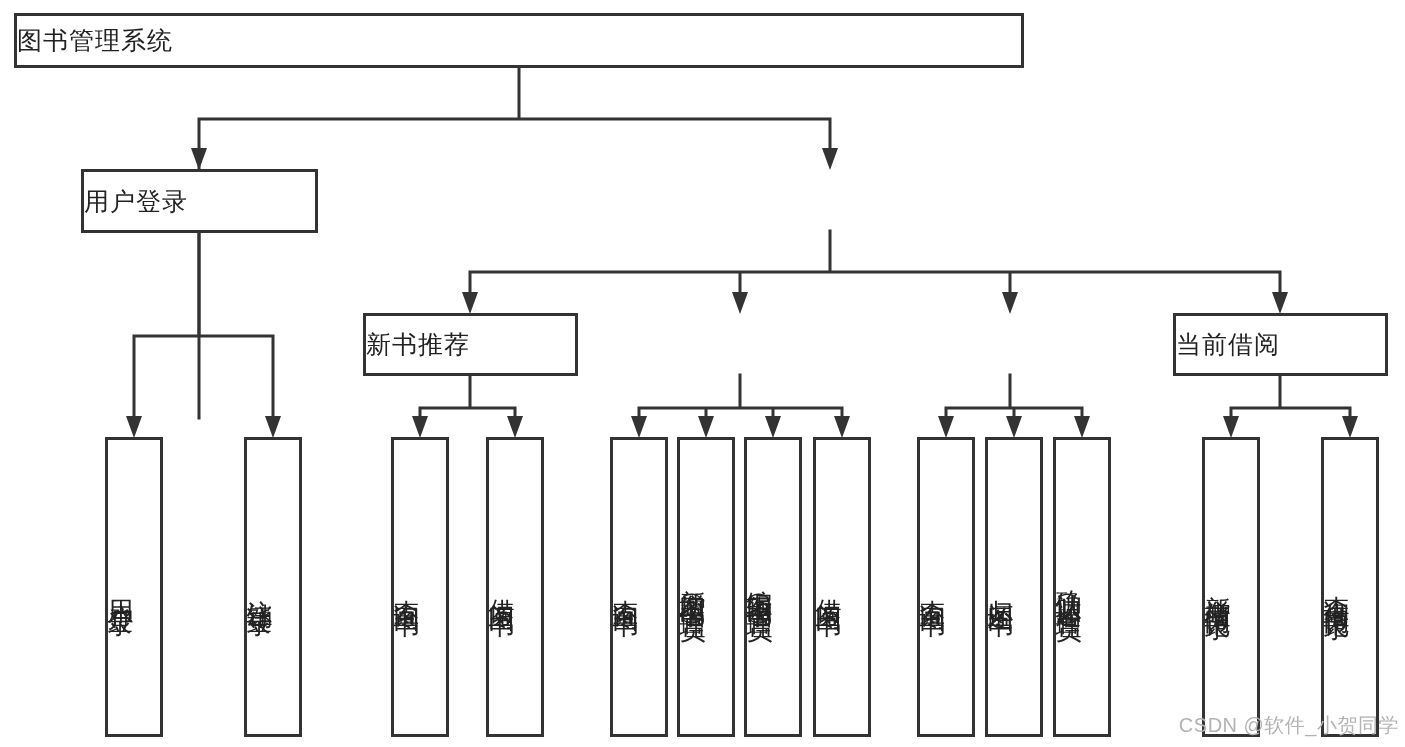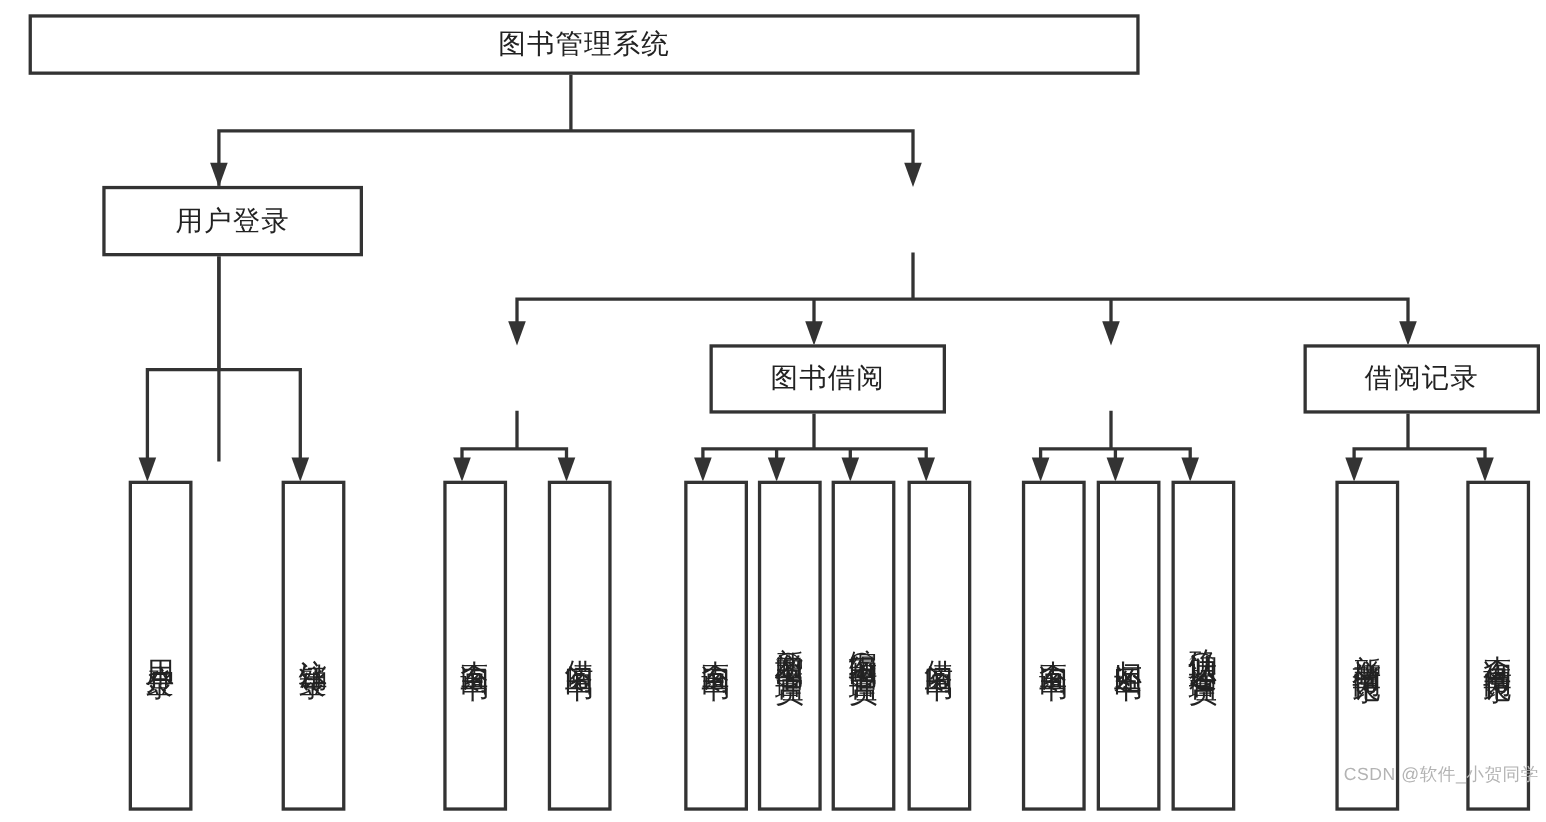--- a/index.html
+++ b/index.html
@@ -17,38 +17,37 @@
     font-family:"Liberation Sans", sans-serif;
     overflow:hidden;
   }
   .edges{position:absolute;left:0;top:0;width:1405px;height:747px;}
   .edges path{stroke:var(--line);stroke-width:3;fill:none;stroke-linecap:square;}
   .edges polygon{fill:var(--line);stroke:none;}
   .node{
     position:absolute;
     background:#fff;
     border:3px solid var(--line);
-    display:flex;align-items:center;justify-content:center;
+    display:flex;align-items:center;
     color:var(--text);
-    margin-left:12px;
   }
   .node.h .lbl{
     font-size:25px;letter-spacing:1px;line-height:1;white-space:nowrap;
   }
   .node.v{padding:4px 0;}
   .node.v .lbl{
     writing-mode:vertical-rl;
     text-orientation:mixed;
     font-size:26px;letter-spacing:4px;line-height:1;
     white-space:nowrap;
   }
   .watermark{
     position:absolute;
-    right:6px;top:692px;
-    font-size:16px;line-height:26px;
+    right:6px;top:712px;
+    font-size:20px;line-height:26px;
     color:var(--watermark);
     letter-spacing:0.5px;
     white-space:nowrap;
   }
 </style>
 </head>
 <body>
 
 <div class="stage">
 
@@ -103,25 +102,25 @@
   </svg>
 
   <div class="node h" style="left:14px;top:13px;width:1010px;height:55px">
     <span class="lbl">图书管理系统</span>
   </div>
 
   <div class="node h" style="left:81px;top:169px;width:237px;height:64px">
     <span class="lbl">用户登录</span>
   </div>
 
-  <div class="node h" style="left:633px;top:313px;width:215px;height:63px">
-    <span class="lbl">图书借阅</span>
+  <div class="node h" style="left:363px;top:313px;width:215px;height:63px">
+    <span class="lbl">新书推荐</span>
   </div>
   <div class="node h" style="left:1173px;top:313px;width:215px;height:63px">
-    <span class="lbl">借阅记录</span>
+    <span class="lbl">当前借阅</span>
   </div>
 
   <div class="node v" style="left:105px;top:437px;width:58px;height:300px">
     <span class="lbl">用户登录</span>
   </div>
   <div class="node v" style="left:244px;top:437px;width:58px;height:300px">
     <span class="lbl">注销登录</span>
   </div>
 
   <div class="node v" style="left:391px;top:437px;width:58px;height:300px">

